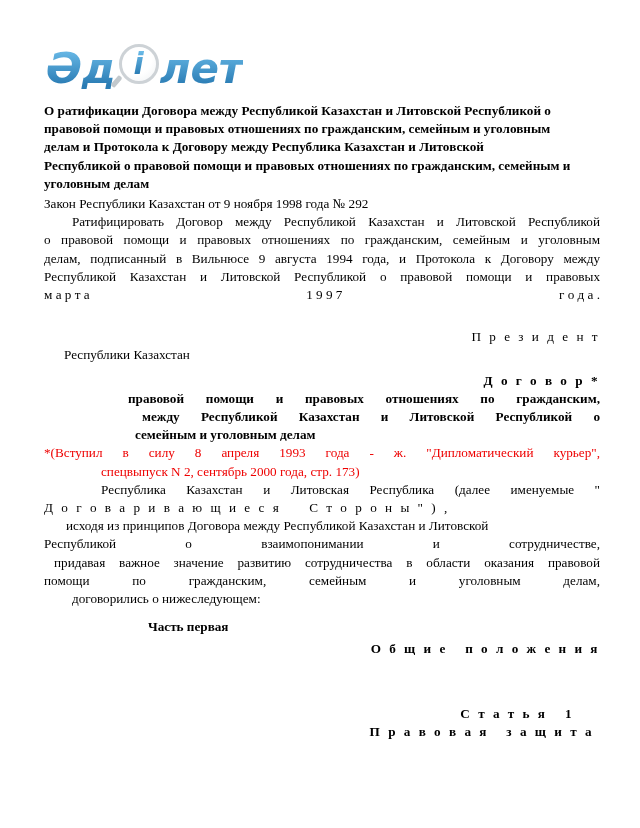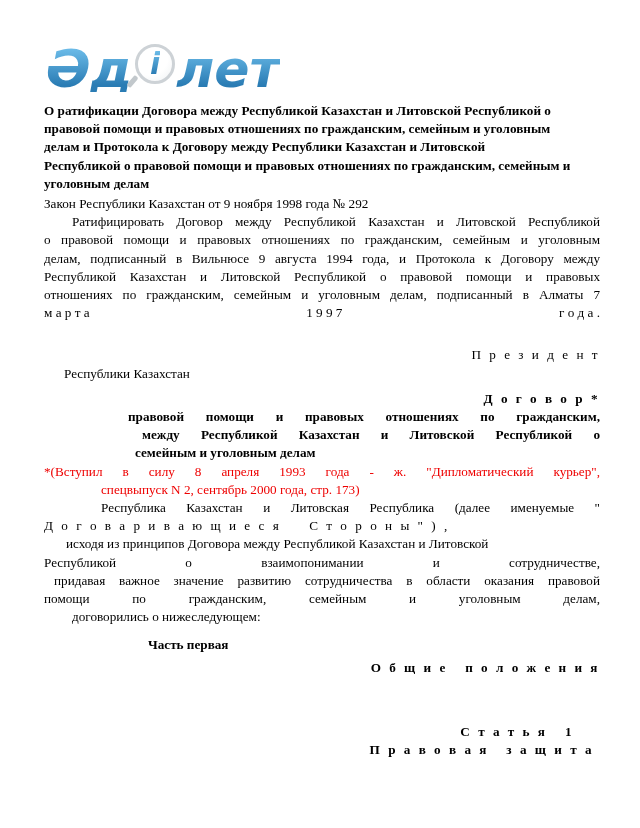--- a/index.html
+++ b/index.html
@@ -22,21 +22,21 @@
     height: 54px;
     display: flex;
     align-items: flex-end;
     margin-left: 2px;
     cursor: pointer;
   }
   .lg {
     font-family: "DejaVu Sans", sans-serif;
     font-style: italic;
     font-weight: bold;
-    font-size: 52px;
+    font-size: 42px;
     line-height: 46px;
     background: linear-gradient(180deg, #6cbce9 5%, #2a7cb4 85%);
     -webkit-background-clip: text;
     background-clip: text;
     color: transparent;
   }
   @supports not (-webkit-background-clip: text) {
     .lg { color: #2e86bd; background: none; }
   }
   .mag {
@@ -106,33 +106,32 @@
     <span class="lg">Әд</span>
     <span class="mag">
         <span class="lg mag-i">і</span>
       </span>
     <span class="lg">лет</span>
   </div>
 
   <div class="b mt10">
     <div class="ln nw">О ратификации Договора между Республикой Казахстан и Литовской Республикой о</div>
     <div class="ln nw">правовой помощи и правовых отношениях по гражданским, семейным и уголовным</div>
-    <div class="ln nw">делам и Протокола к Договору между Республики Казахстан и Литовской</div>
+    <div class="ln nw">делам и Протокола к Договору между Республика Казахстан и Литовской</div>
     <div class="ln nw">Республикой о правовой помощи и правовых отношениях по гражданским, семейным и</div>
     <div class="ln nw">уголовным делам</div>
   </div>
 
   <div class="ln mt13">Закон Республики Казахстан от 9 ноября 1998 года № 292</div>
 
   <div>
     <div class="jl in28">Ратифицировать Договор между Республикой Казахстан и Литовской Республикой</div>
     <div class="jl">о правовой помощи и правовых отношениях по гражданским, семейным и уголовным</div>
     <div class="jl">делам, подписанный в Вильнюсе 9 августа 1994 года, и Протокола к Договору между</div>
     <div class="jl">Республикой Казахстан и Литовской Республикой о правовой помощи и правовых</div>
-    <div class="jl">отношениях по гражданским, семейным и уголовным делам, подписанный в Алматы 7</div>
     <div class="flexline">
       <span class="sp">м а р т а</span>
       <span class="sp">1 9 9 7</span>
       <span class="sp">г о д а .</span>
     </div>
   </div>
 
   <div class="rt sp lsp mt24">П р е з и д е н т</div>
   <div class="ln ml20">Республики Казахстан</div>
 

